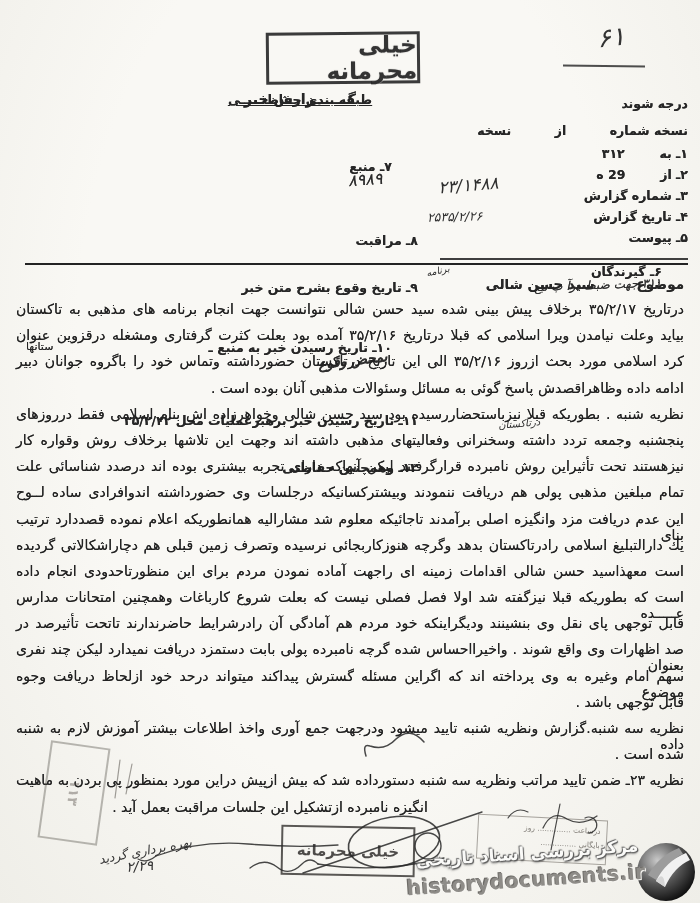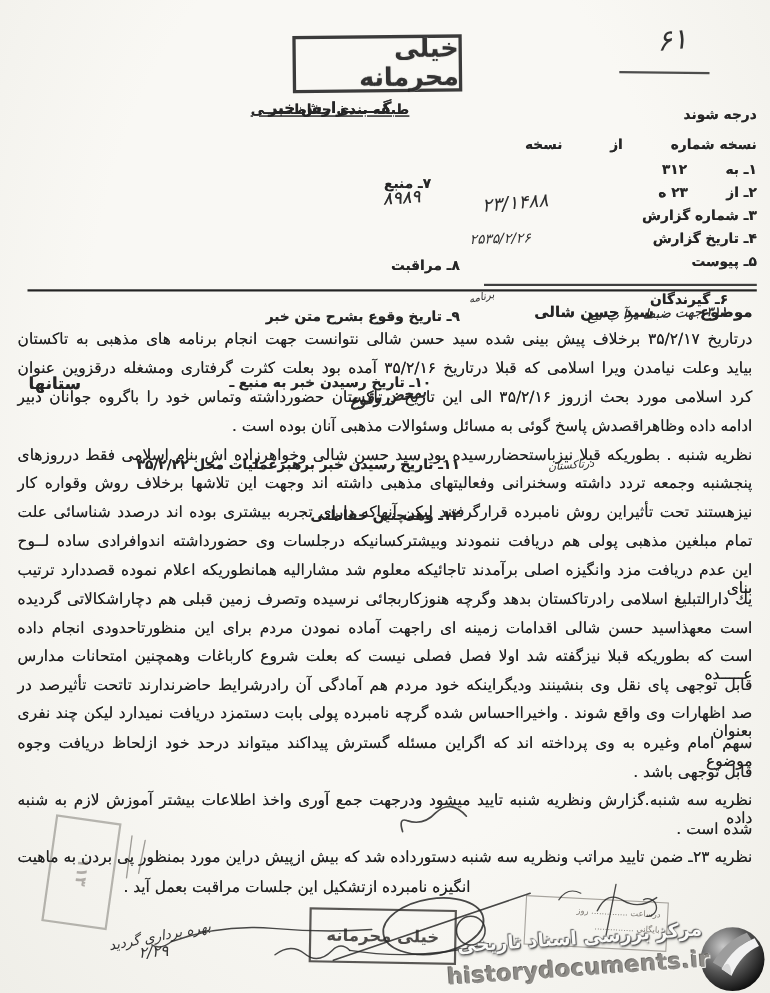--- a/index.html
+++ b/index.html
@@ -59,21 +59,21 @@
   
   .subject { right:16px; top:276px; display:flex; gap:42px; font-size:13.5px; font-weight:bold; }
   .subject-note { right:250px; top:265px; font-size:9.5px; transform:rotate(-12deg); }
 
   
   .body { position:absolute; top:301px; right:16px; left:16px; }
   .bl { height:26.2px; font-size:14px; color:#222; text-shadow:0 0 .6px rgba(30,30,30,.8); }
   .j { text-align:justify; text-align-last:justify; }
   .r { text-align:right; }
   .ind { margin-right:160px; text-align:center; }
-  .note-l3 { left:26px; top:340px; font-size:15px; font-weight:bold; }
+  .note-l3 { left:26px; top:340px; font-size:11px; font-weight:normal; }
   .note-l6 { left:498px; top:418px; font-size:10px; transform:rotate(-5deg); }
 
   
   .stamp-left {
     left:44px; top:744px; width:60px; height:98px;
     border:2px solid rgba(80,75,68,.38); transform:rotate(8deg);
     display:flex; align-items:center; justify-content:center;
   }
   .stamp-left span { transform:rotate(90deg); font-size:14px; font-weight:bold; color:rgba(80,75,68,.42); letter-spacing:3px; }
 
@@ -121,21 +121,21 @@
   <div class="abs stamp-box">
     <span>خیلی محرمانه</span>
   </div>
   <div class="abs class-label typed">طبقه بندی حفاظتـــــی</div>
   <div class="abs form-title typed">گـــــــزارش خبر</div>
 
   <div class="abs fields-right typed">
     <div class="fr fr-urgency">درجه شوند</div>
     <div class="fr fr-copies">نسخه شماره          از          نسخه</div>
     <div class="fr fr-item">۱ـ به        ۳۱۲</div>
-    <div class="fr fr-item">۲ـ از        ۲۳ ه</div>
+    <div class="fr fr-item">۲ـ از        29 ه</div>
     <div class="fr fr-item">۳ـ شماره گزارش</div>
     <div class="fr fr-item">۴ـ تاریخ گزارش</div>
     <div class="fr fr-item">۵ـ پیوست</div>
     <div class="fr fr-item">
       <span>۶ـ گیرندگان</span>
       <span class="hand">۳۱۱ جهت ضبط درآ ب نبع</span>
     </div>
   </div>
 
   <div class="abs hv-reportno hand ltr">۲۳/۱۴۸۸</div>

